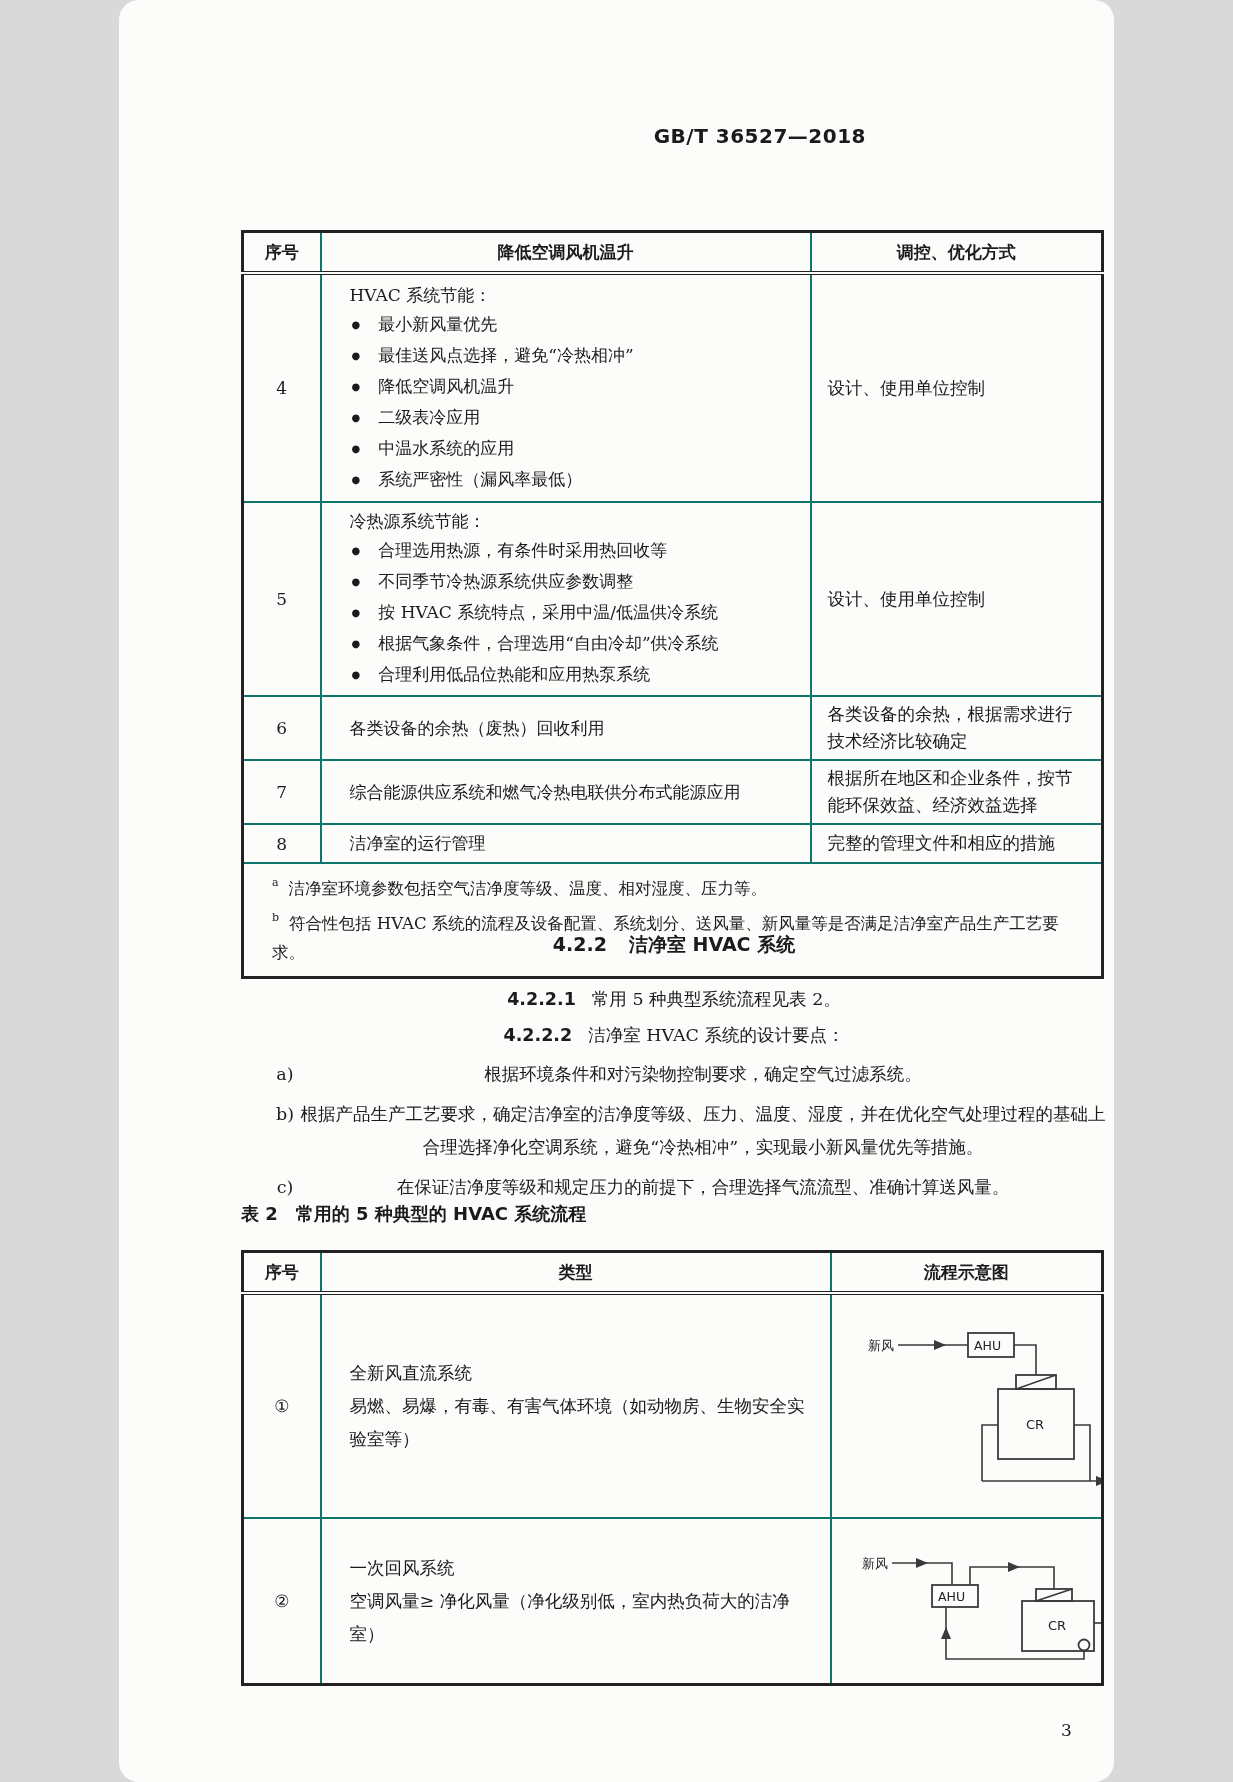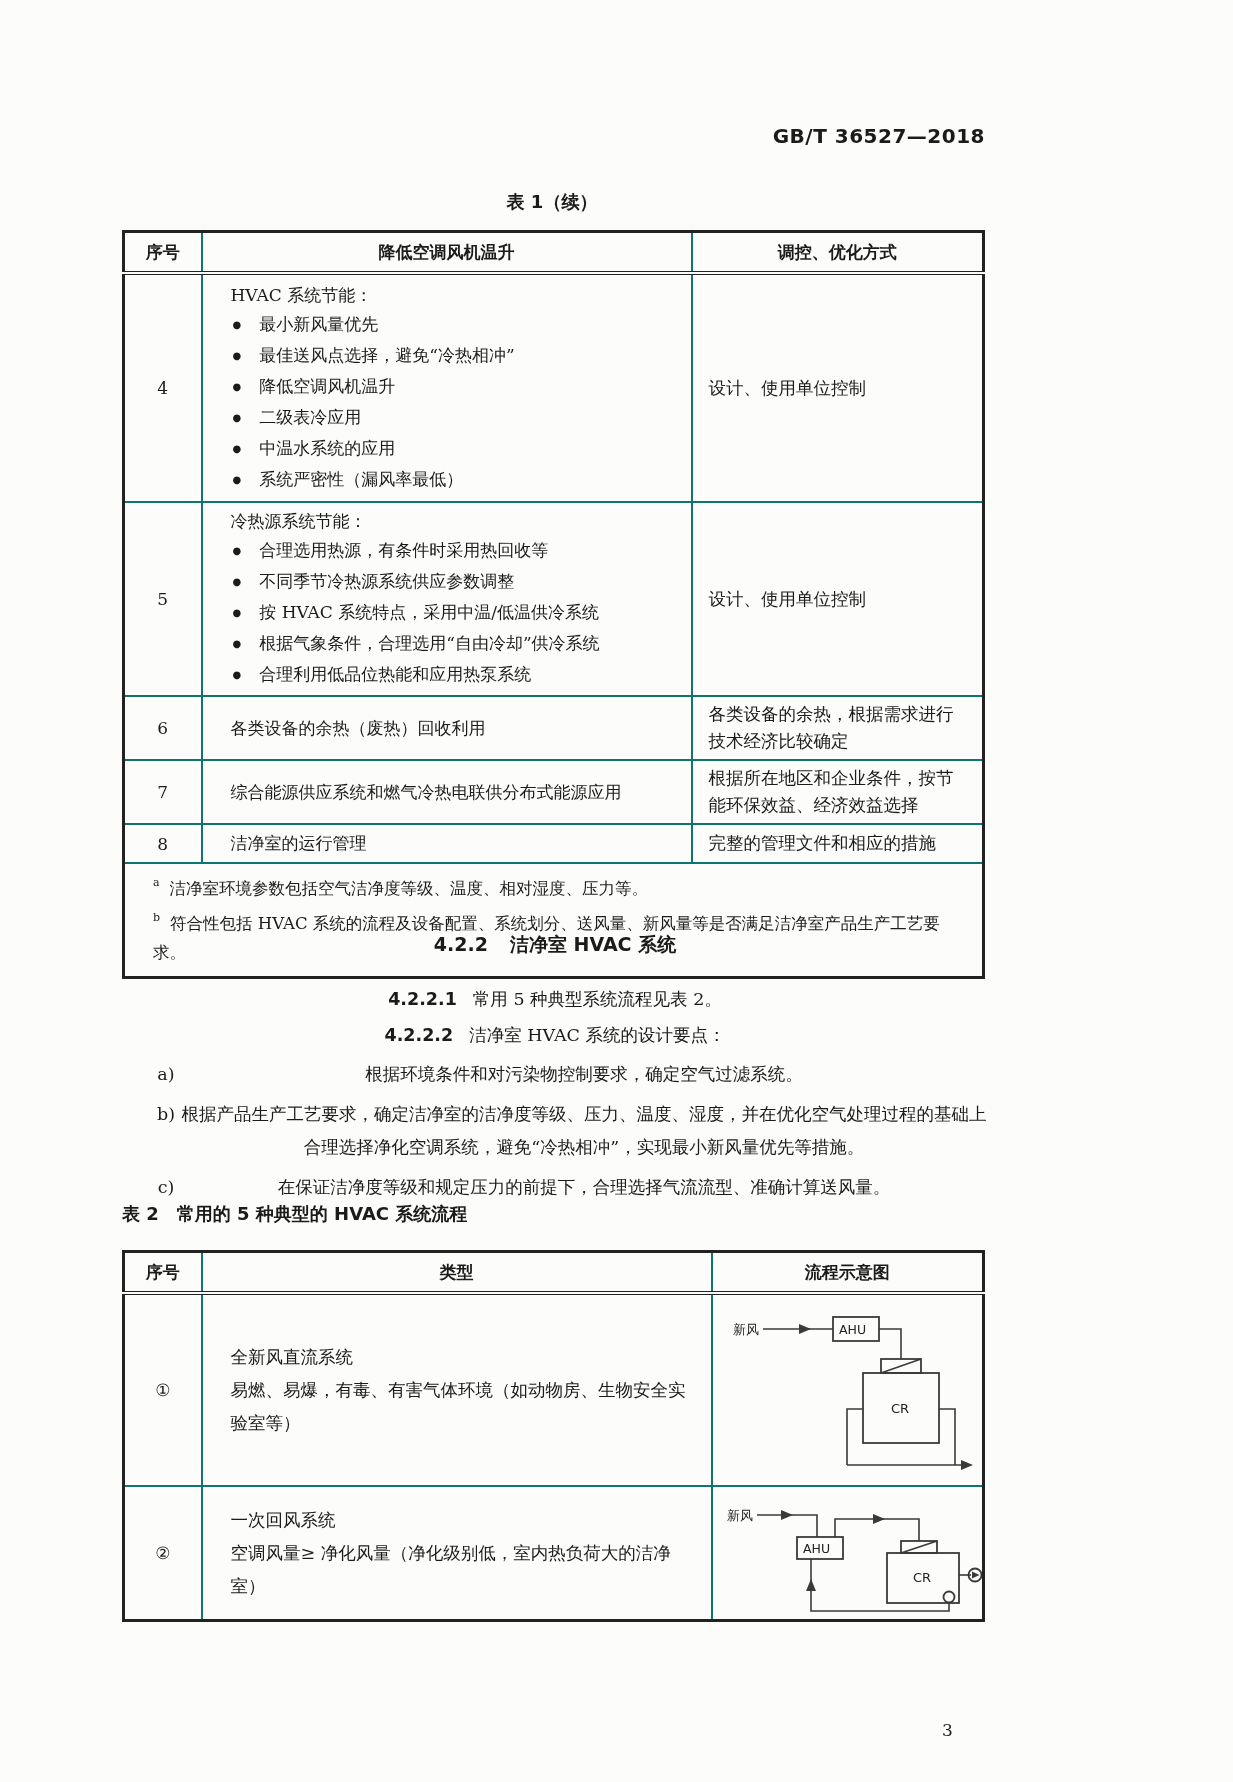--- a/index.html
+++ b/index.html
@@ -1,19 +1,20 @@
 <!DOCTYPE html>
 <html><head>
 <meta charset="utf-8">
 <style>
   html,body{margin:0;padding:0;background:#d9d9d9;}
   .page{
-    position:relative;width:1233px;height:1782px;margin:0 auto;
+    position:relative;width:995px;height:1782px;margin:0 auto;
     background:#fcfcfa;color:#1b1b1b;
     font-family:"DejaVu Serif","Liberation Serif",serif;
+    border-radius:20px;
   }
   .sansb{font-family:"DejaVu Sans","Liberation Sans",sans-serif;font-weight:bold;}
 
   .doc-number{position:absolute;top:124px;right:248px;font-family:"DejaVu Sans","Liberation Sans",sans-serif;
     font-weight:bold;font-size:20px;letter-spacing:.5px;}
 
   .t1-title{position:absolute;top:190px;left:122px;width:860px;text-align:center;
     font-size:18px;}
   .t2-title{position:absolute;top:1202px;left:122px;width:860px;font-size:18px;}
   .t2-title .lbl{margin-right:18px;}
@@ -42,37 +43,36 @@
   .h422{font-size:19px;margin-bottom:28px;}
   .h422 .num{margin-right:22px;}
   .clause{margin-bottom:10px;line-height:26px;}
   .clause .num{margin-right:16px;}
   .li{display:flex;margin-bottom:7px;line-height:33px;}
   .li .mk{flex:none;width:28px;margin-left:30px;}
   .li .litext{flex:1;}
 
   tr.d1{height:192px;} tr.d2{height:133px;}
   td.type{padding:6px 14px 6px 28px;font-size:17.5px;line-height:33px;vertical-align:middle;}
-  td.diag{vertical-align:middle;text-align:right;padding:2px;}
+  td.diag{vertical-align:middle;text-align:right;padding:18px;}
   svg{display:block;margin:0 auto;}
   svg text{font-family:"DejaVu Sans","Liberation Sans",sans-serif;fill:#222;}
   .dline{stroke:#3a3a3a;stroke-width:1.6;fill:none;}
   .dbox{stroke:#3a3a3a;stroke-width:1.8;fill:none;}
   .dfill{fill:#3a3a3a;stroke:none;}
 
   .pageno{position:absolute;top:1720px;left:942px;font-size:17px;}
 </style>
 </head>
 <body>
 
 <div class="page">
 
   <div class="doc-number">GB/T 36527—2018</div>
 
-  <div class="t1-title sansb">表 1（续）</div>
 
   <table class="t1">
     <colgroup>
         <col style="width:78px">
         <col style="width:490px">
         <col style="width:292px">
       </colgroup>
     <thead>
       <tr>
         <th>序号</th>

